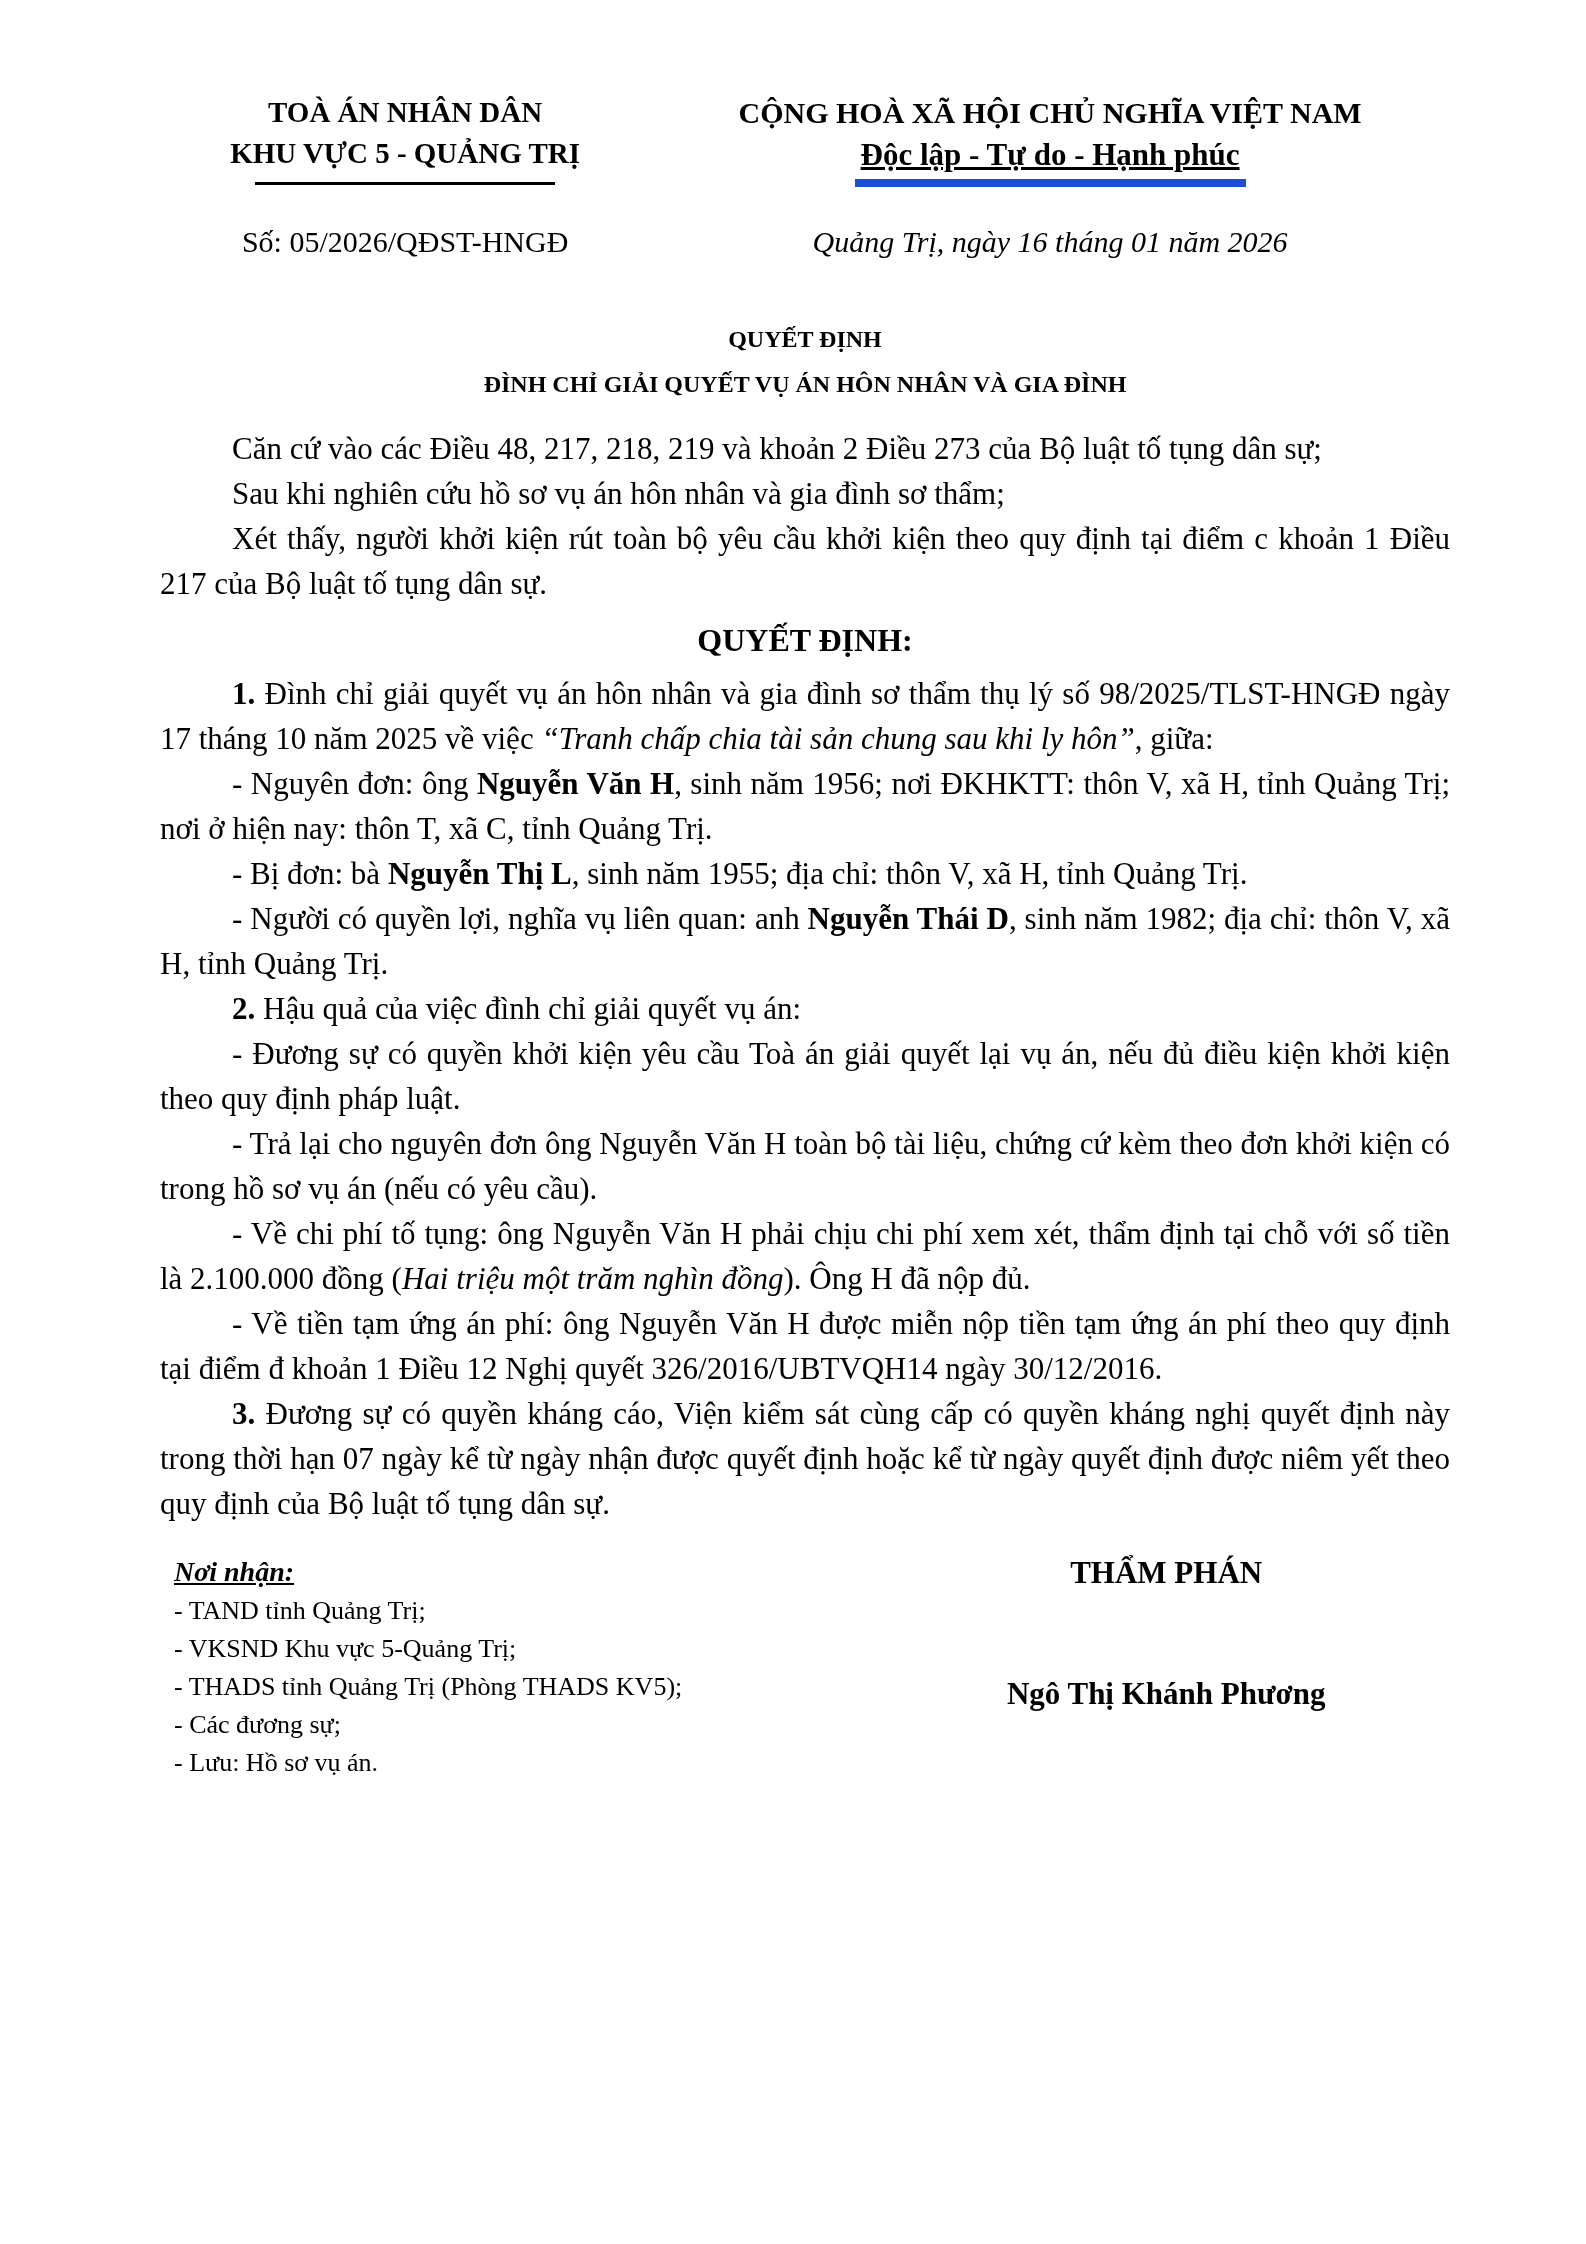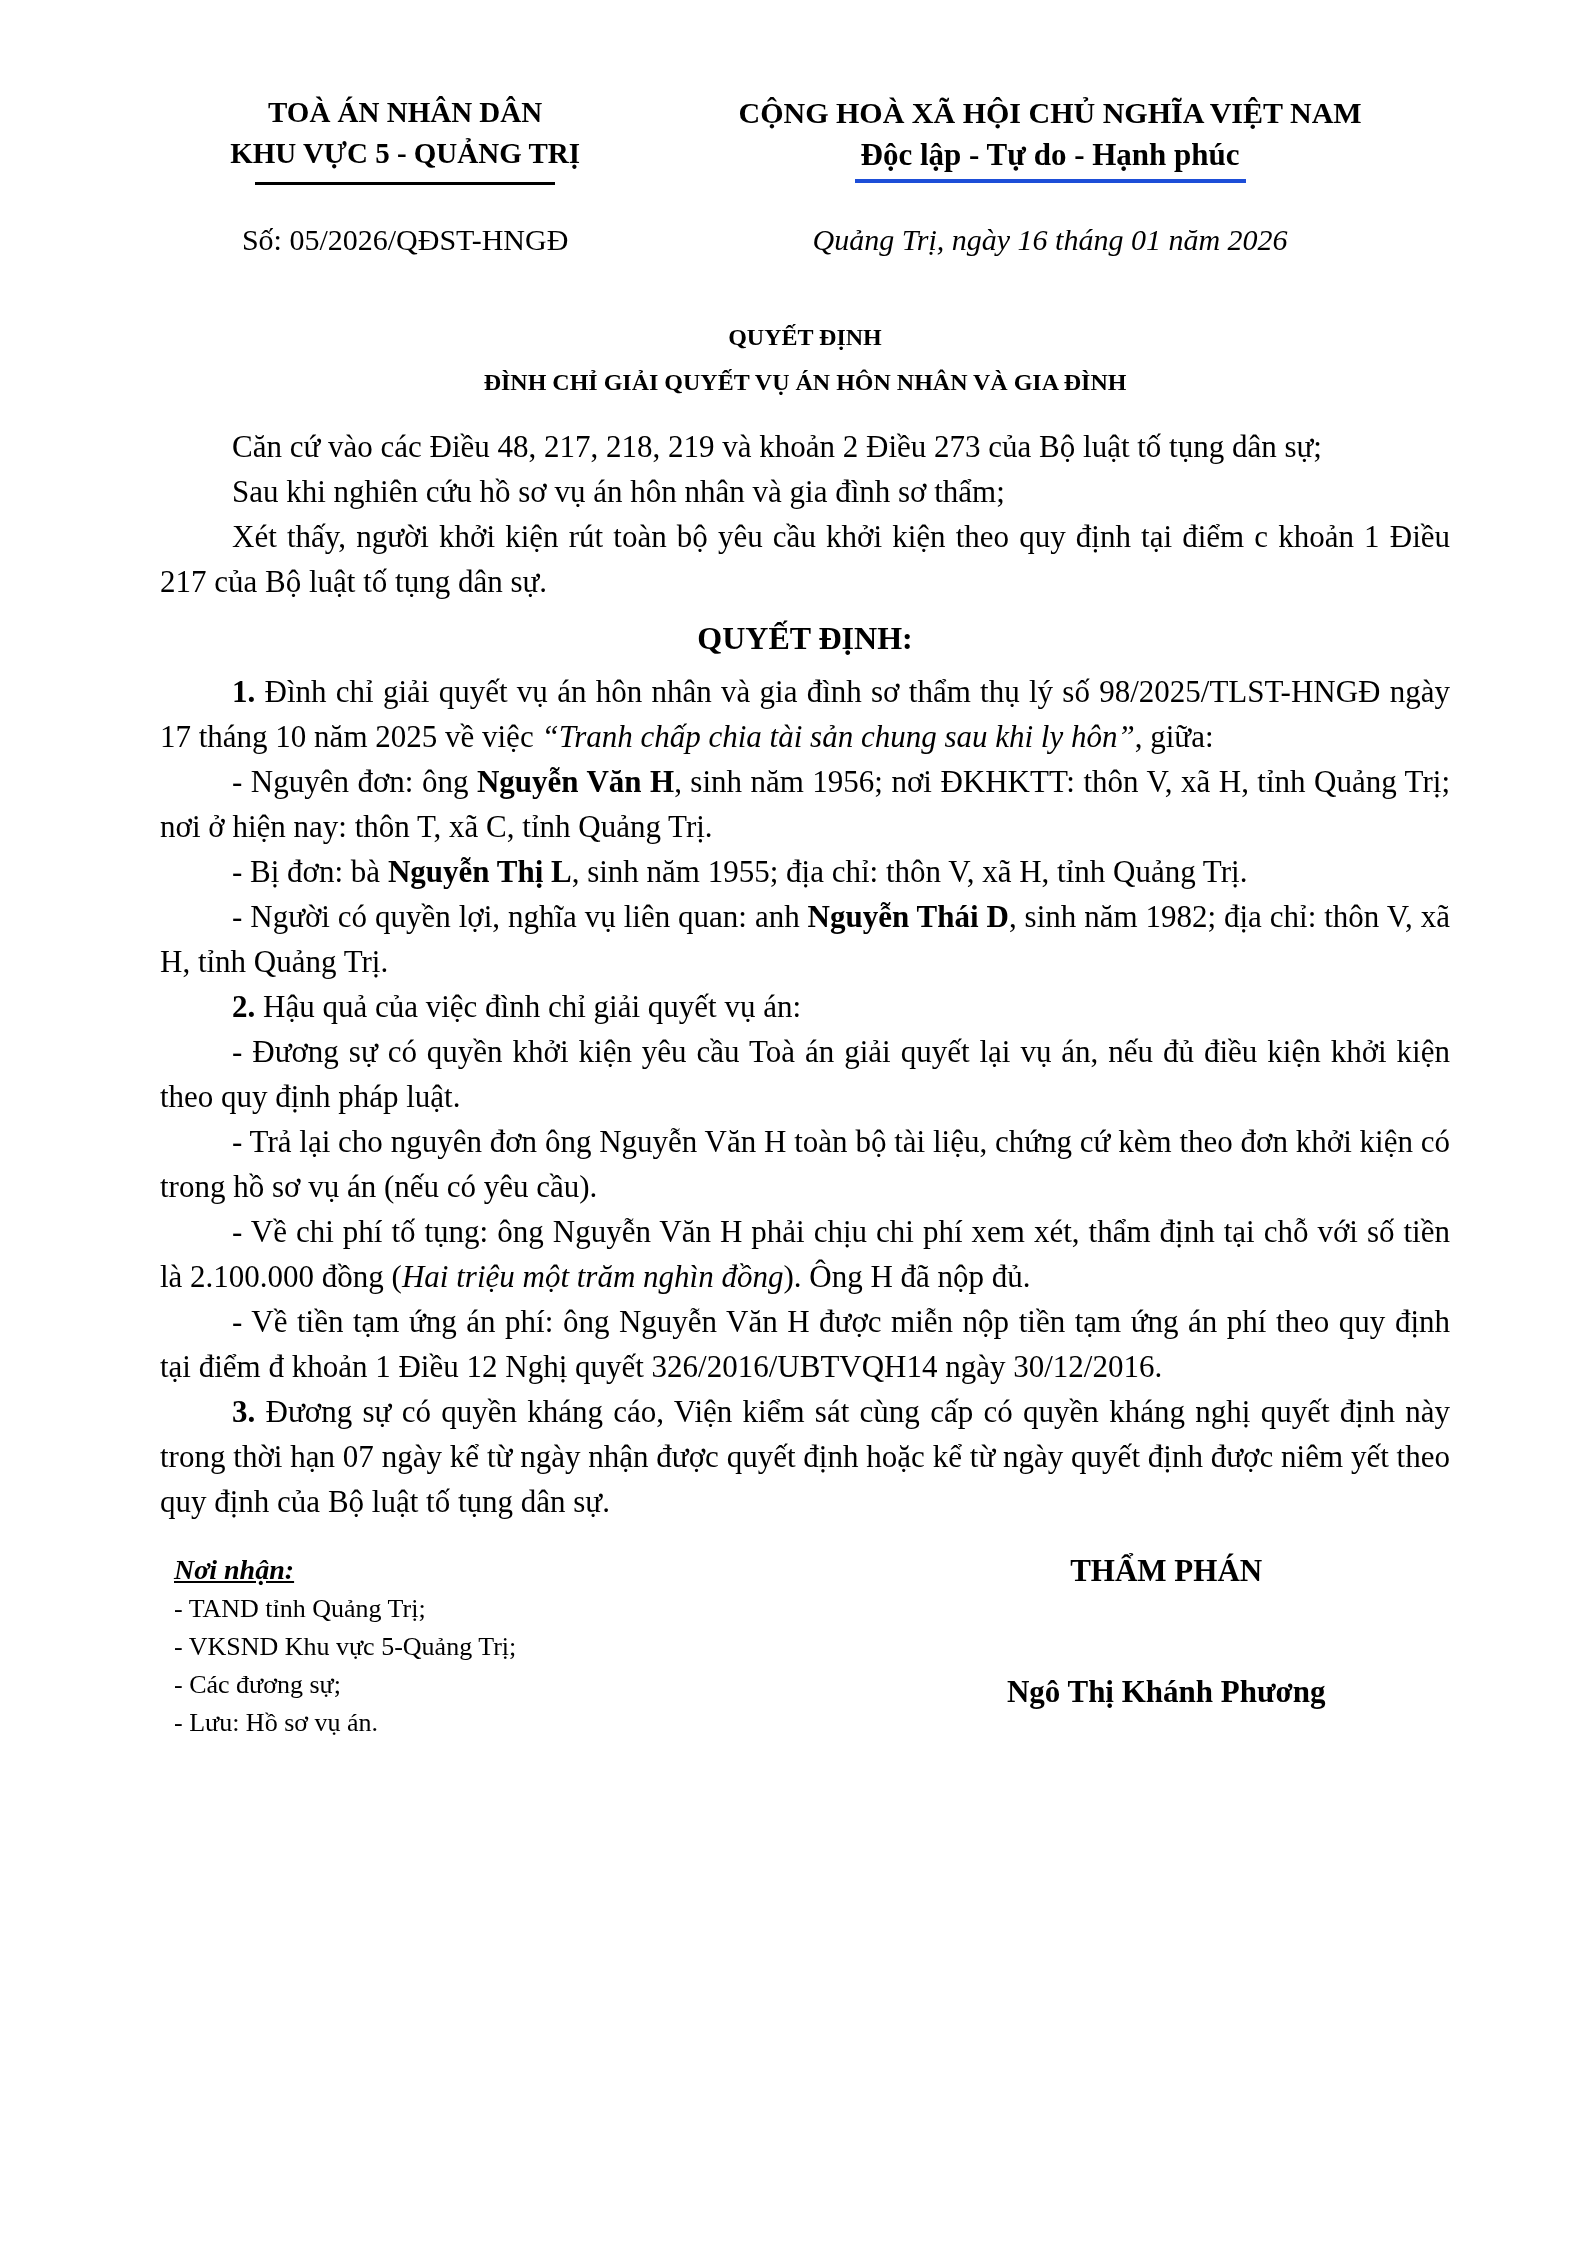--- a/index.html
+++ b/index.html
@@ -12,21 +12,21 @@
   }
   .page { width: 1586px; height: 2244px; padding: 92px 136px 0 160px; }
 
   
   .header-row { display: flex; }
   .header-col-left { width: 38%; text-align: center; }
   .header-col-right { width: 62%; text-align: center; }
   .court-line { font-weight: bold; font-size: 29px; line-height: 41px; }
   .motto-line1 { font-weight: bold; font-size: 30px; line-height: 41px; }
   .motto-line2 { font-weight: bold; font-size: 31px; line-height: 43px; }
-  .motto-underline { display: inline-block; border-bottom: 4px solid #1d4ed8; padding: 0 6px 3px; }
+  .motto-underline { display: inline-block; border-bottom: 8px solid #1d4ed8; padding: 0 6px 3px; text-decoration: underline; }
   .rule-left { width: 300px; border-bottom: 3px solid #000; margin: 8px auto 0; height: 0; }
 
   .num-row { display: flex; margin-top: 38px; }
   .doc-number { width: 38%; text-align: center; font-size: 30px; }
   .date-line  { width: 62%; text-align: center; font-size: 30px; font-style: italic; }
 
   
   .title-block { text-align: center; margin-top: 58px; }
   .title-line { font-weight: bold; font-size: 24px; line-height: 45px; }
 
@@ -97,20 +97,21 @@
       <p class="para"><span>- Về tiền tạm ứng án phí: ông Nguyễn Văn H được miễn nộp tiền tạm ứng án phí theo quy định tại điểm đ khoản 1 Điều 12 Nghị quyết 326/2016/UBTVQH14 ngày 30/12/2016.</span></p>
       <p class="para"><span class="r-b">3. </span><span>Đương sự có quyền kháng cáo, Viện kiểm sát cùng cấp có quyền kháng nghị quyết định này trong thời hạn 07 ngày kể từ ngày nhận được quyết định hoặc kể từ ngày quyết định được niêm yết theo quy định của Bộ luật tố tụng dân sự.</span></p>
     </div>
 
   <div class="footer-row">
     <div class="footer-left">
       <div class="recipients-label">Nơi nhận:</div>
       <div>
           <div class="recipient">- TAND tỉnh Quảng Trị;</div>
           <div class="recipient">- VKSND Khu vực 5-Quảng Trị;</div>
+          <div class="recipient">- THADS tỉnh Quảng Trị (Phòng THADS KV5);</div>
           <div class="recipient">- Các đương sự;</div>
           <div class="recipient">- Lưu: Hồ sơ vụ án.</div>
         </div>
     </div>
     <div class="footer-right">
       <div class="judge-title">THẨM PHÁN</div>
       <div class="judge-name">Ngô Thị Khánh Phương</div>
     </div>
   </div>
 

